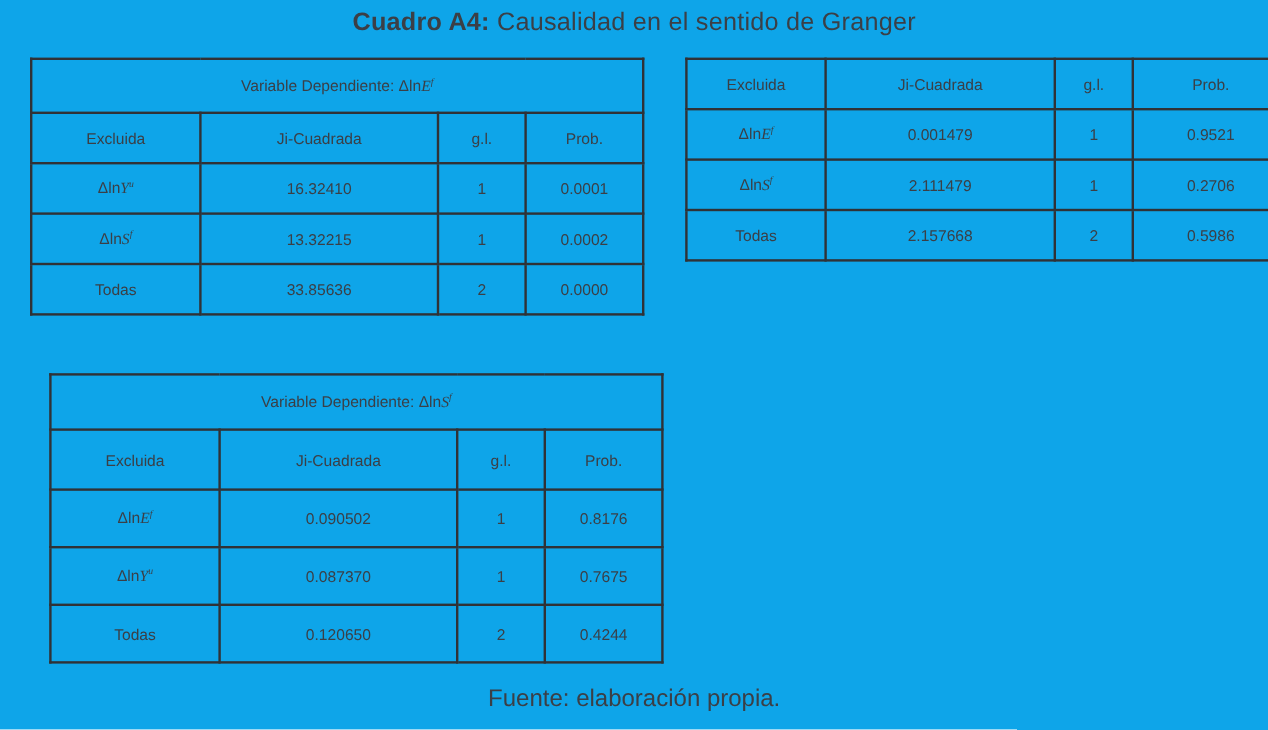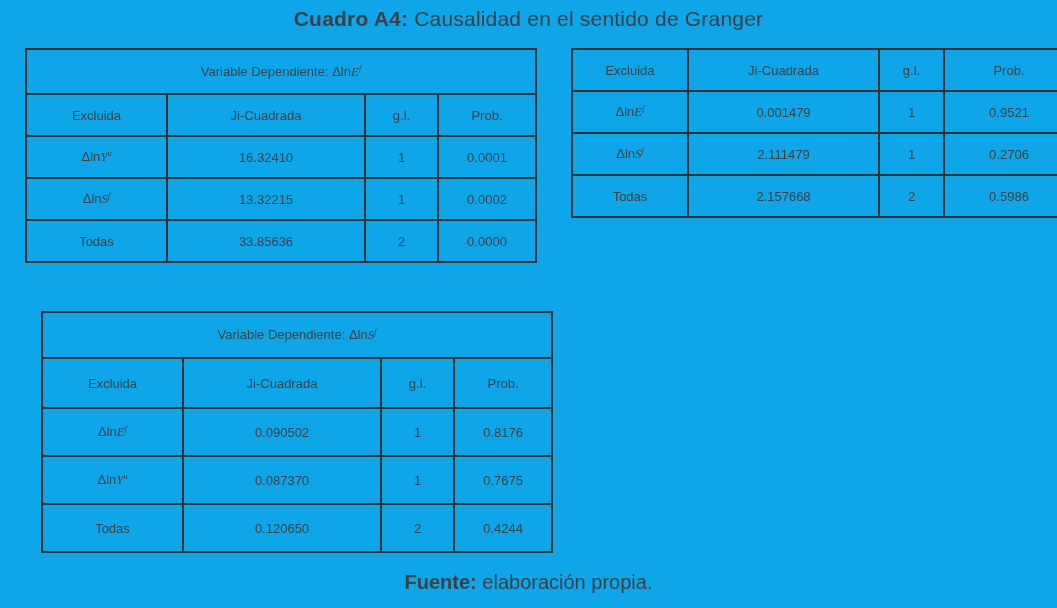--- a/index.html
+++ b/index.html
@@ -56,21 +56,21 @@
     line-height: 0;
   }
   .footer {
     position: absolute;
     top: 571px;
     left: 0;
     width: 100%;
     text-align: center;
     font-size: 20px;
   }
-  .footer .bold { font-weight: bold; }
+  .footer .bold { font-weight: normal; }
 </style>
 </head>
 <body>
 
 <div class="page">
 
   <div class="title"><span class="bold">Cuadro A4:</span><span> Causalidad en el sentido de Granger</span></div>
 
   <table class="granger" id="table-1">
     <colgroup>

